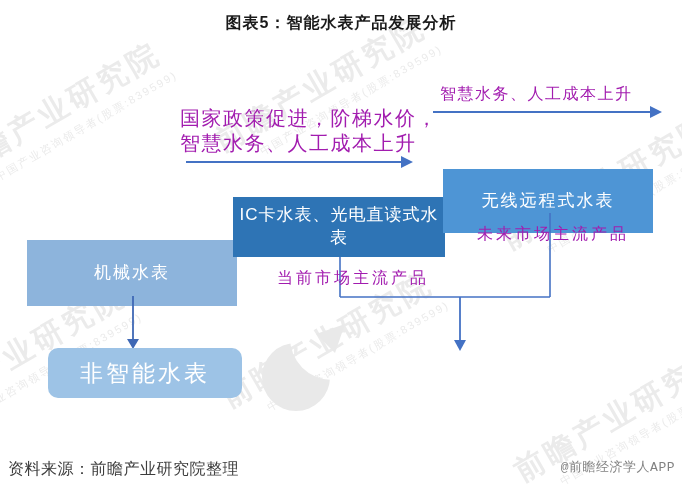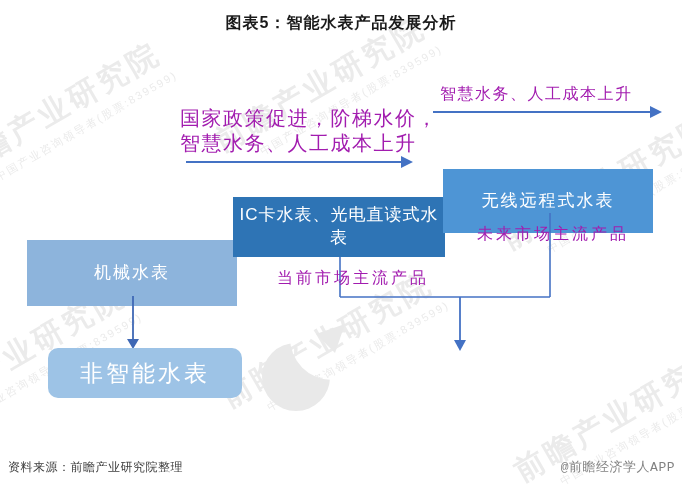--- a/index.html
+++ b/index.html
@@ -36,21 +36,21 @@
   
   .outcome {
     position:absolute; display:flex; align-items:center; justify-content:center;
     color:#fff; font-size:23px; letter-spacing:3px; border-radius:10px; z-index:5;
   }
   .outcome-nonsmart { left:48px;  top:348px; width:194px; height:50px; background:#9dc3e6; }
   .outcome-smart    { left:382px; top:353px; width:168px; height:50px; background:#4472c4; border:1px solid #3561ad; box-sizing:border-box; }
   
   .connectors { position:absolute; left:0; top:0; z-index:4; }
   
-  .footer-source { position:absolute; left:8px;  top:459px; font-size:12px; color:#3d3d3d; letter-spacing:0.5px; z-index:5; }
+  .footer-source { position:absolute; left:8px;  top:459px; font-size:16px; color:#3d3d3d; letter-spacing:0.5px; z-index:5; }
   .footer-credit { position:absolute; right:7px; top:458px; font-size:13px;   color:#828282; letter-spacing:0.5px; z-index:5;font-family:Liberation Mono, monospace; }
 </style>
 </head>
 <body>
 
 <div class="canvas">
 
   <div class="wm" style="left:-60px; top:88px;">
     <div class="wm-main">前瞻产业研究院</div>
     <div class="wm-sub">中国产业咨询领导者(股票:839599)</div>

